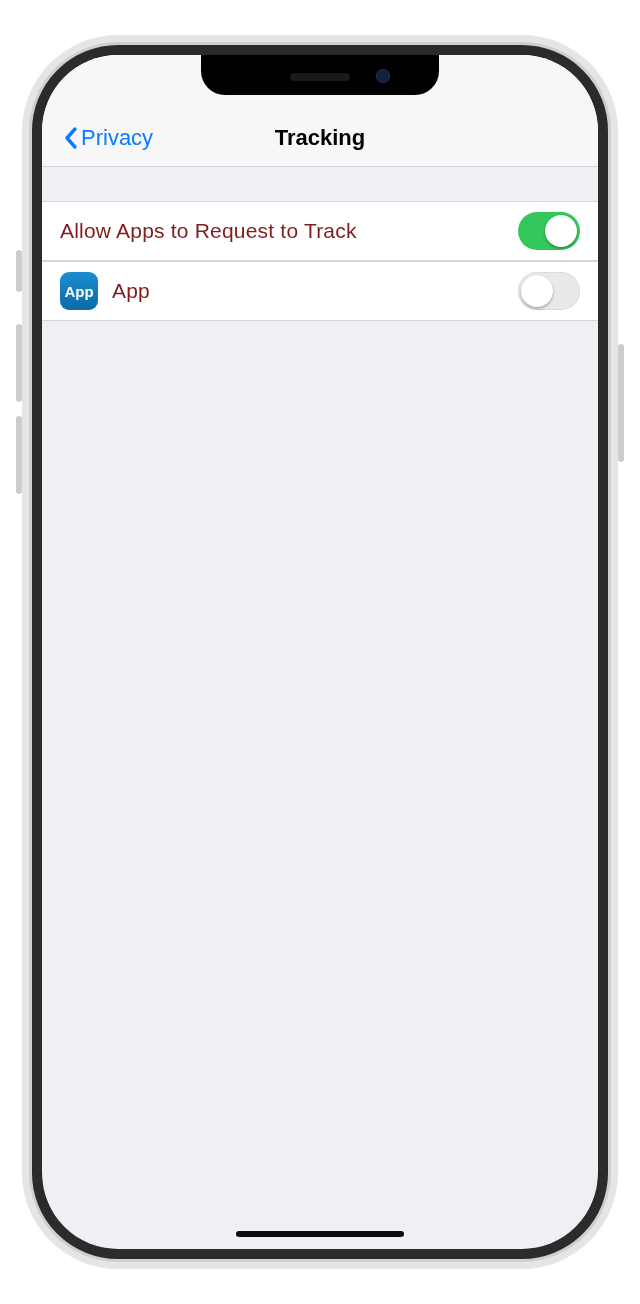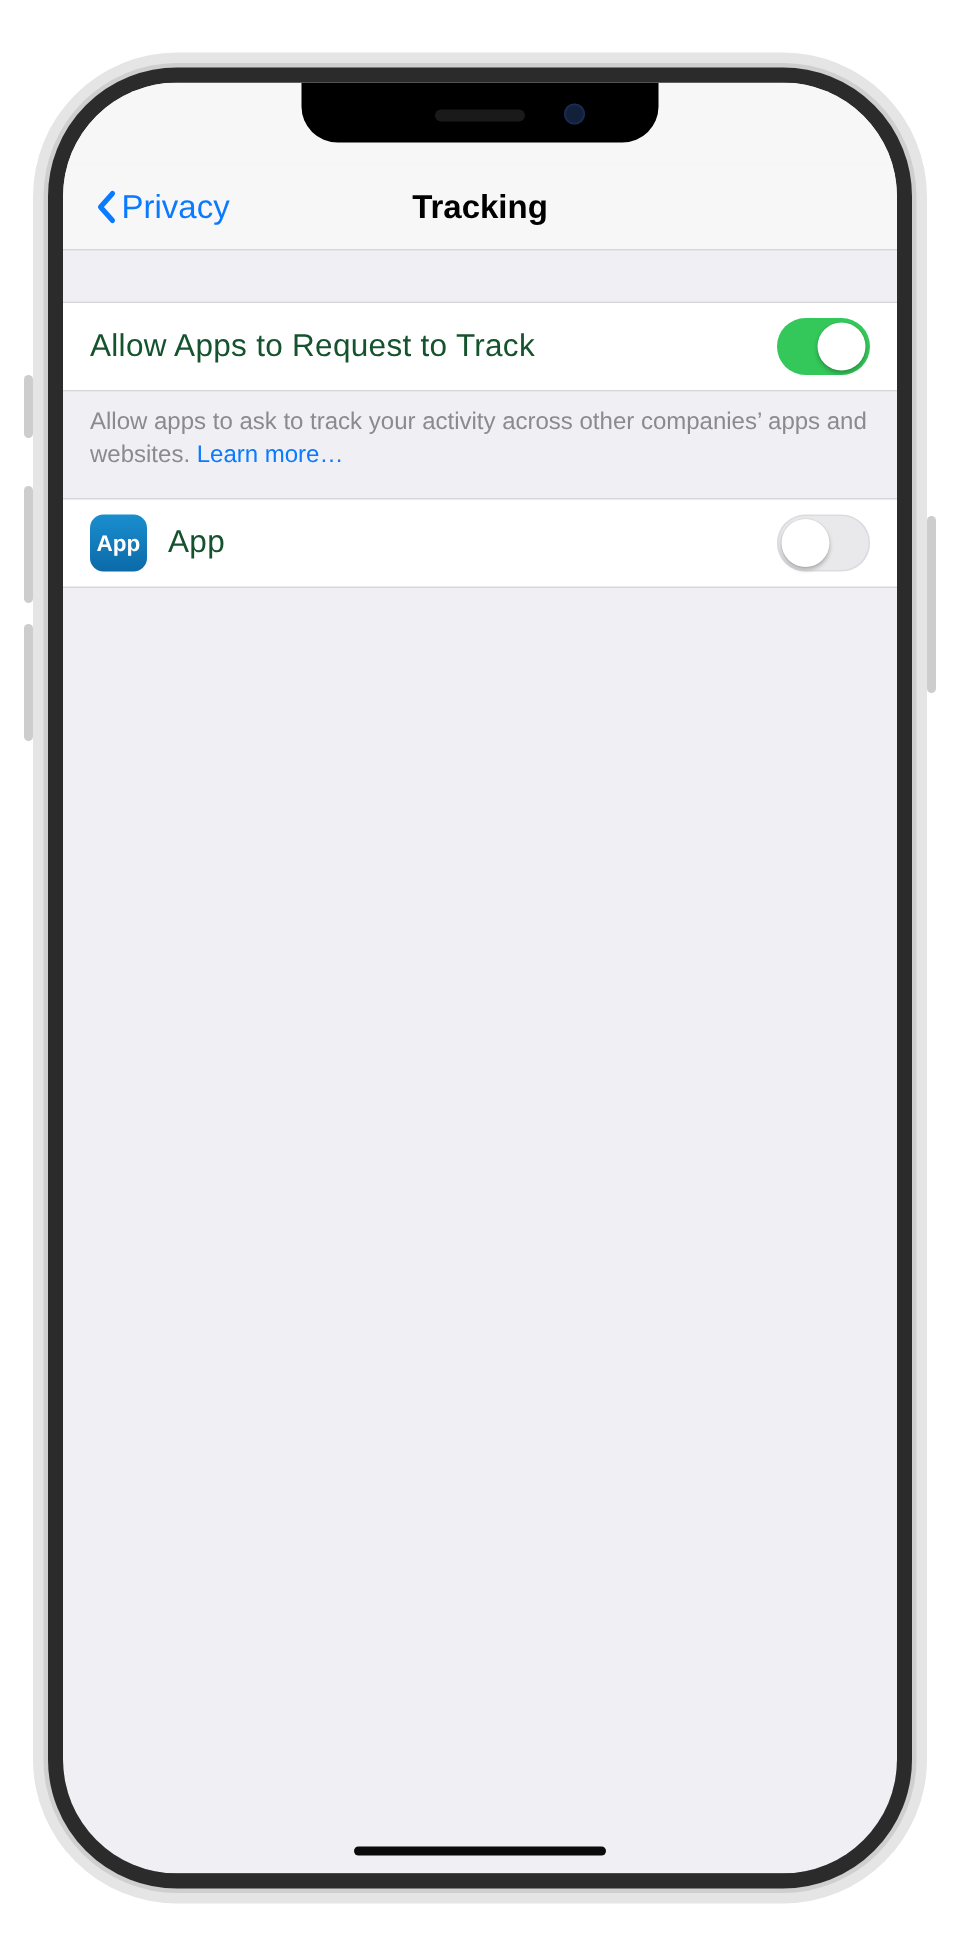--- a/index.html
+++ b/index.html
@@ -49,21 +49,21 @@
     
     .navbar { position: relative; height: 58px; display: flex; align-items: center; justify-content: center; border-bottom: 1px solid #d7d7db; background: #f7f7f8; }
     .nav-title { font-size: 22px; font-weight: 700; }
     .nav-back { position: absolute; left: 21px; top: 0; bottom: 0; display: flex; align-items: center; gap: 2px; color: #0a7aff; font-size: 22px; }
     .nav-back svg { display: block; }
 
     
     .content { padding-top: 34px; }
 
     .cell { background: #ffffff; height: 60px; display: flex; align-items: center; padding: 0 18px; border-top: 1px solid #d7d7db; border-bottom: 1px solid #d7d7db; }
-    .cell .label { font-size: 21px; flex: 1 1 auto; color: #14532d; letter-spacing: 0.2px; }
+    .cell .label { font-size: 21px; flex: 1 1 auto; color: #7f1d1d; letter-spacing: 0.2px; }
 
     .footer-text { padding: 10px 18px 18px 18px; font-size: 16px; line-height: 1.35; color: #8a8a8f; }
     .footer-text a { color: #0a7aff; text-decoration: none; }
 
     .app-icon { width: 38px; height: 38px; border-radius: 9px; background: linear-gradient(180deg, #1a8ecf, #0c6aa8); color: #fff; display: flex; align-items: center; justify-content: center; font-weight: 700; font-size: 15px; margin-right: 14px; }
 
     
     .switch { position: relative; width: 62px; height: 38px; border-radius: 38px; background: #e9e9eb; box-shadow: inset 0 0 0 1px #dcdce0; flex: 0 0 auto; }
     .switch .knob { position: absolute; top: 3px; left: 3px; width: 32px; height: 32px; border-radius: 50%; background: #ffffff; box-shadow: 0 2px 3px rgba(0,0,0,.25), 0 0 0 0.5px rgba(0,0,0,.06); transition: none; }
     .switch.on { background: #34c759; box-shadow: none; }
@@ -127,23 +127,20 @@
 
       <div class="content">
 
         <div class="cell">
           <div class="label">Allow Apps to Request to Track</div>
           <div class="switch on">
             <div class="knob"></div>
           </div>
         </div>
 
-        <div class="footer-text">
-          <span>Allow apps to ask to track your activity across other companies’ apps and websites. </span><a href="#">Learn more…</a>
-        </div>
 
         <div id="app-list">
             <div class="cell">
               <div class="app-icon">App</div>
               <div class="label">App</div>
               <div class="switch">
                 <div class="knob"></div>
               </div>
             </div>
           </div>

